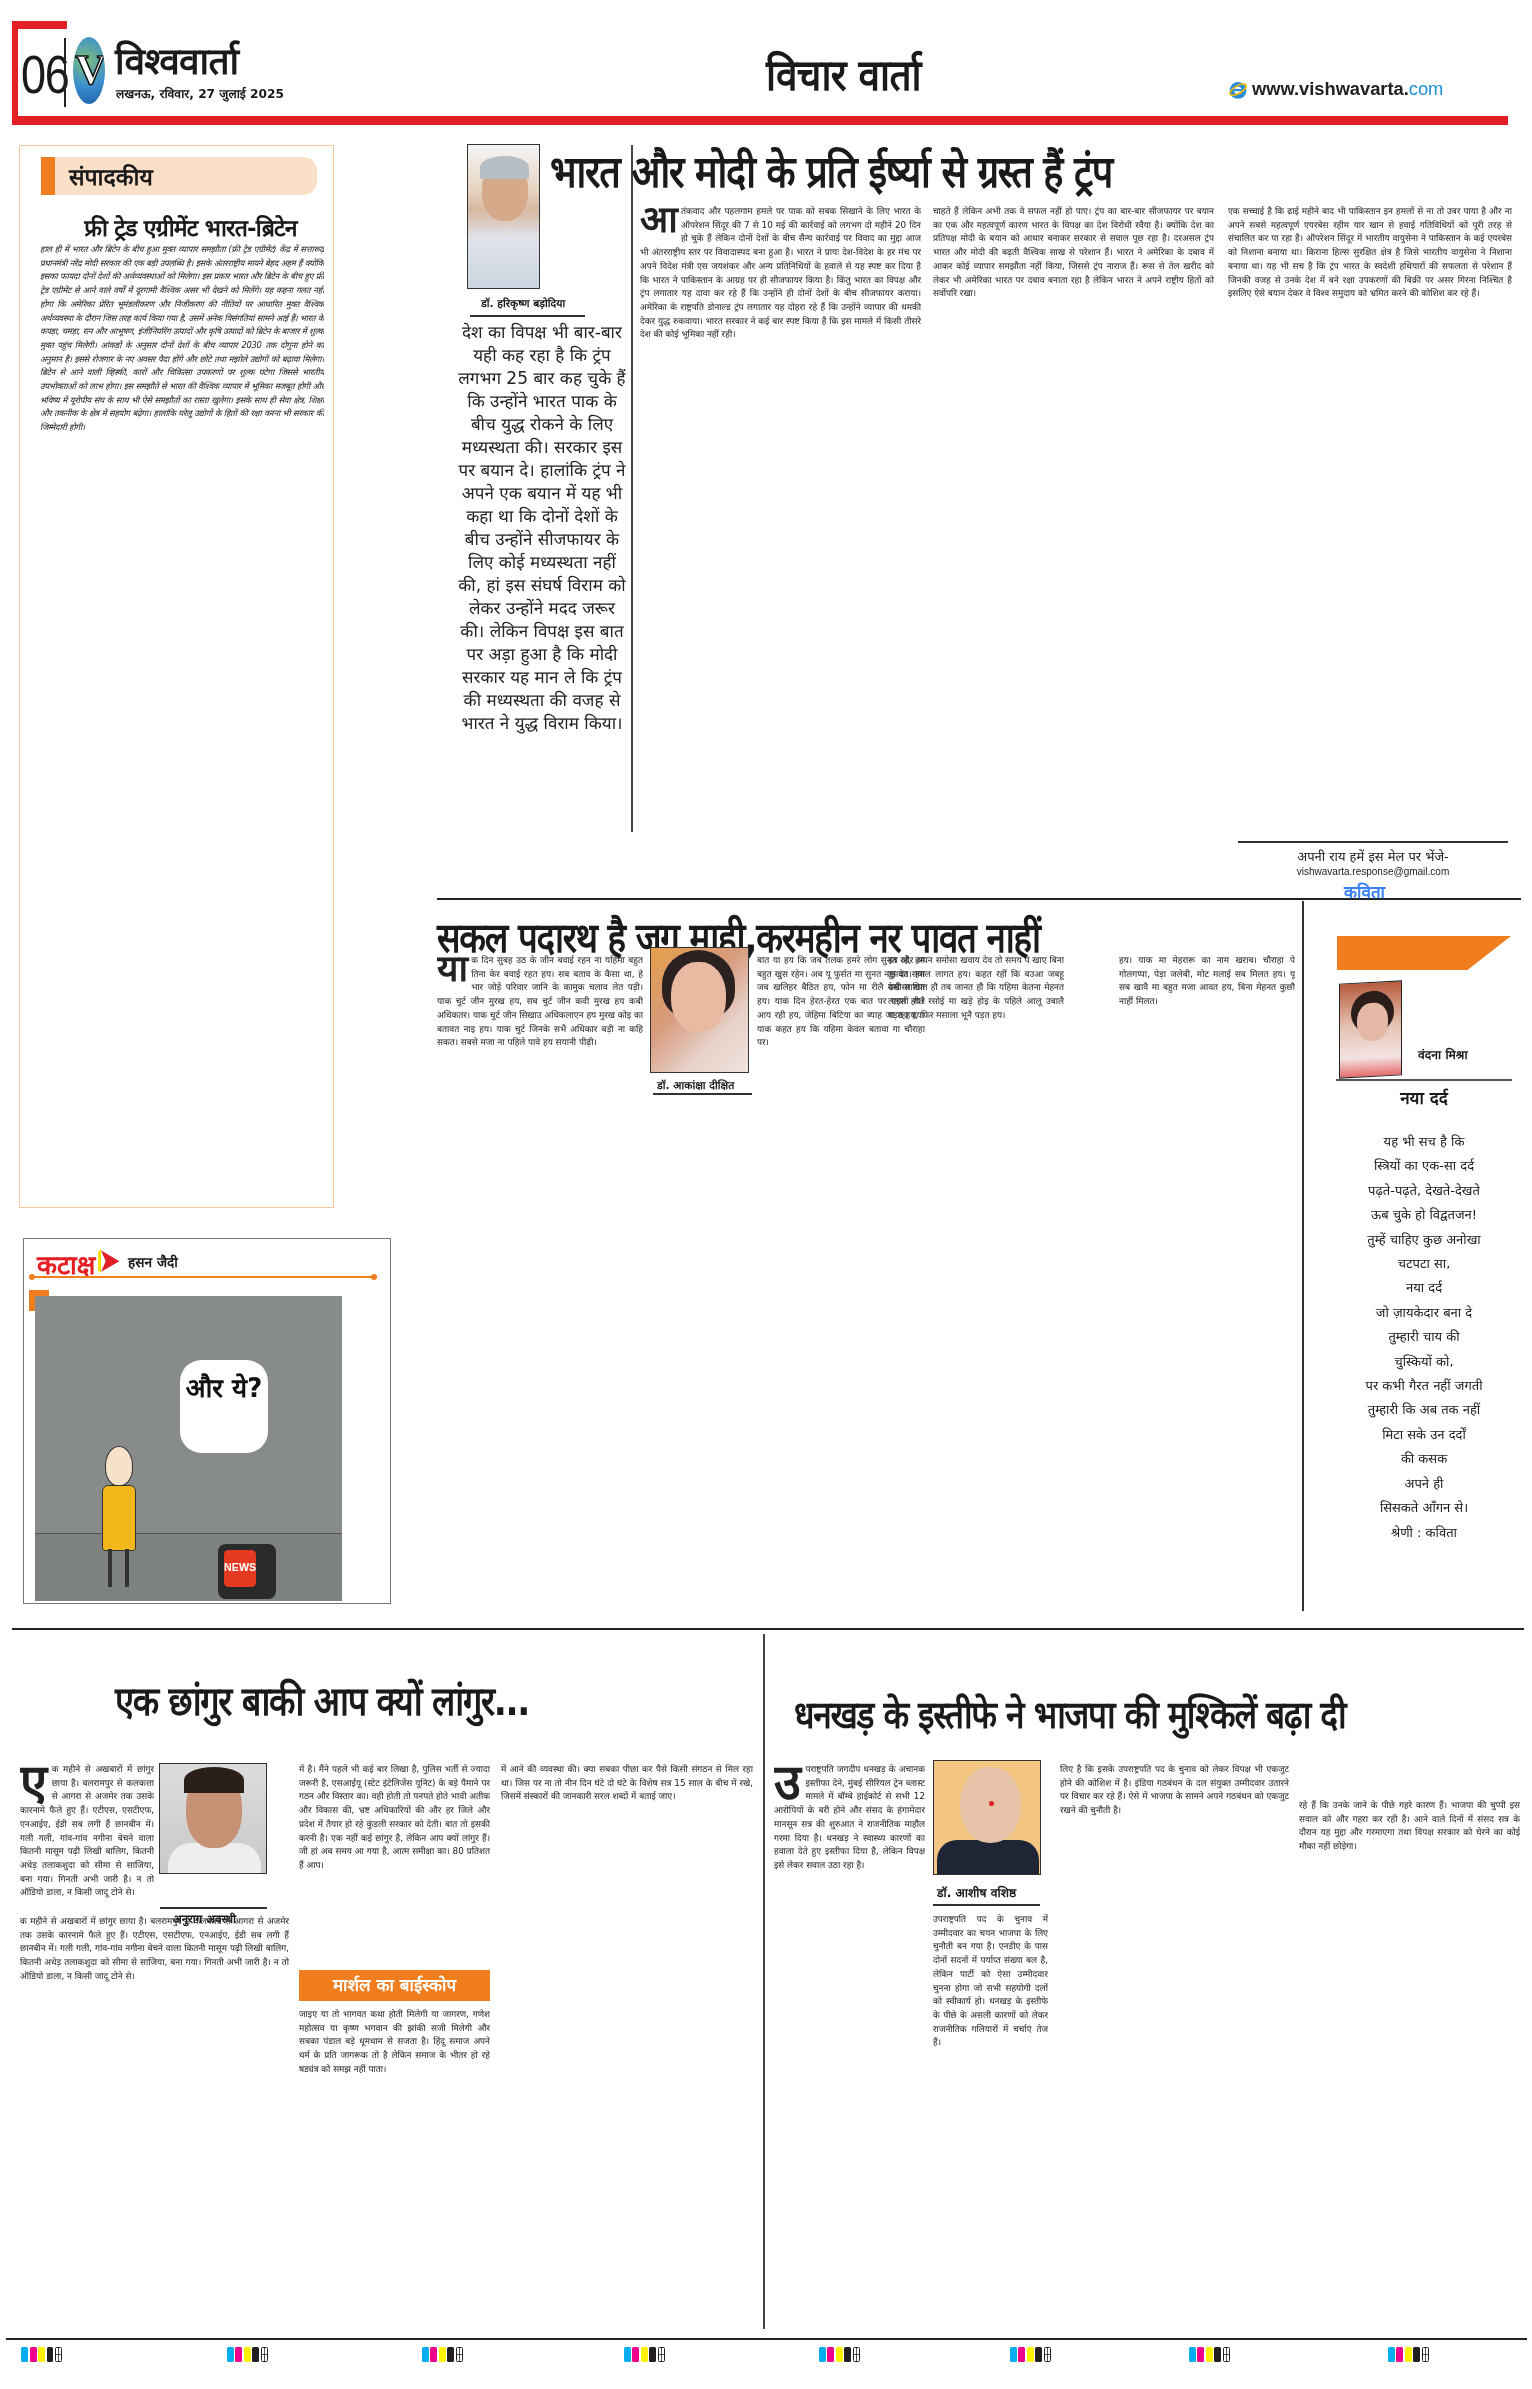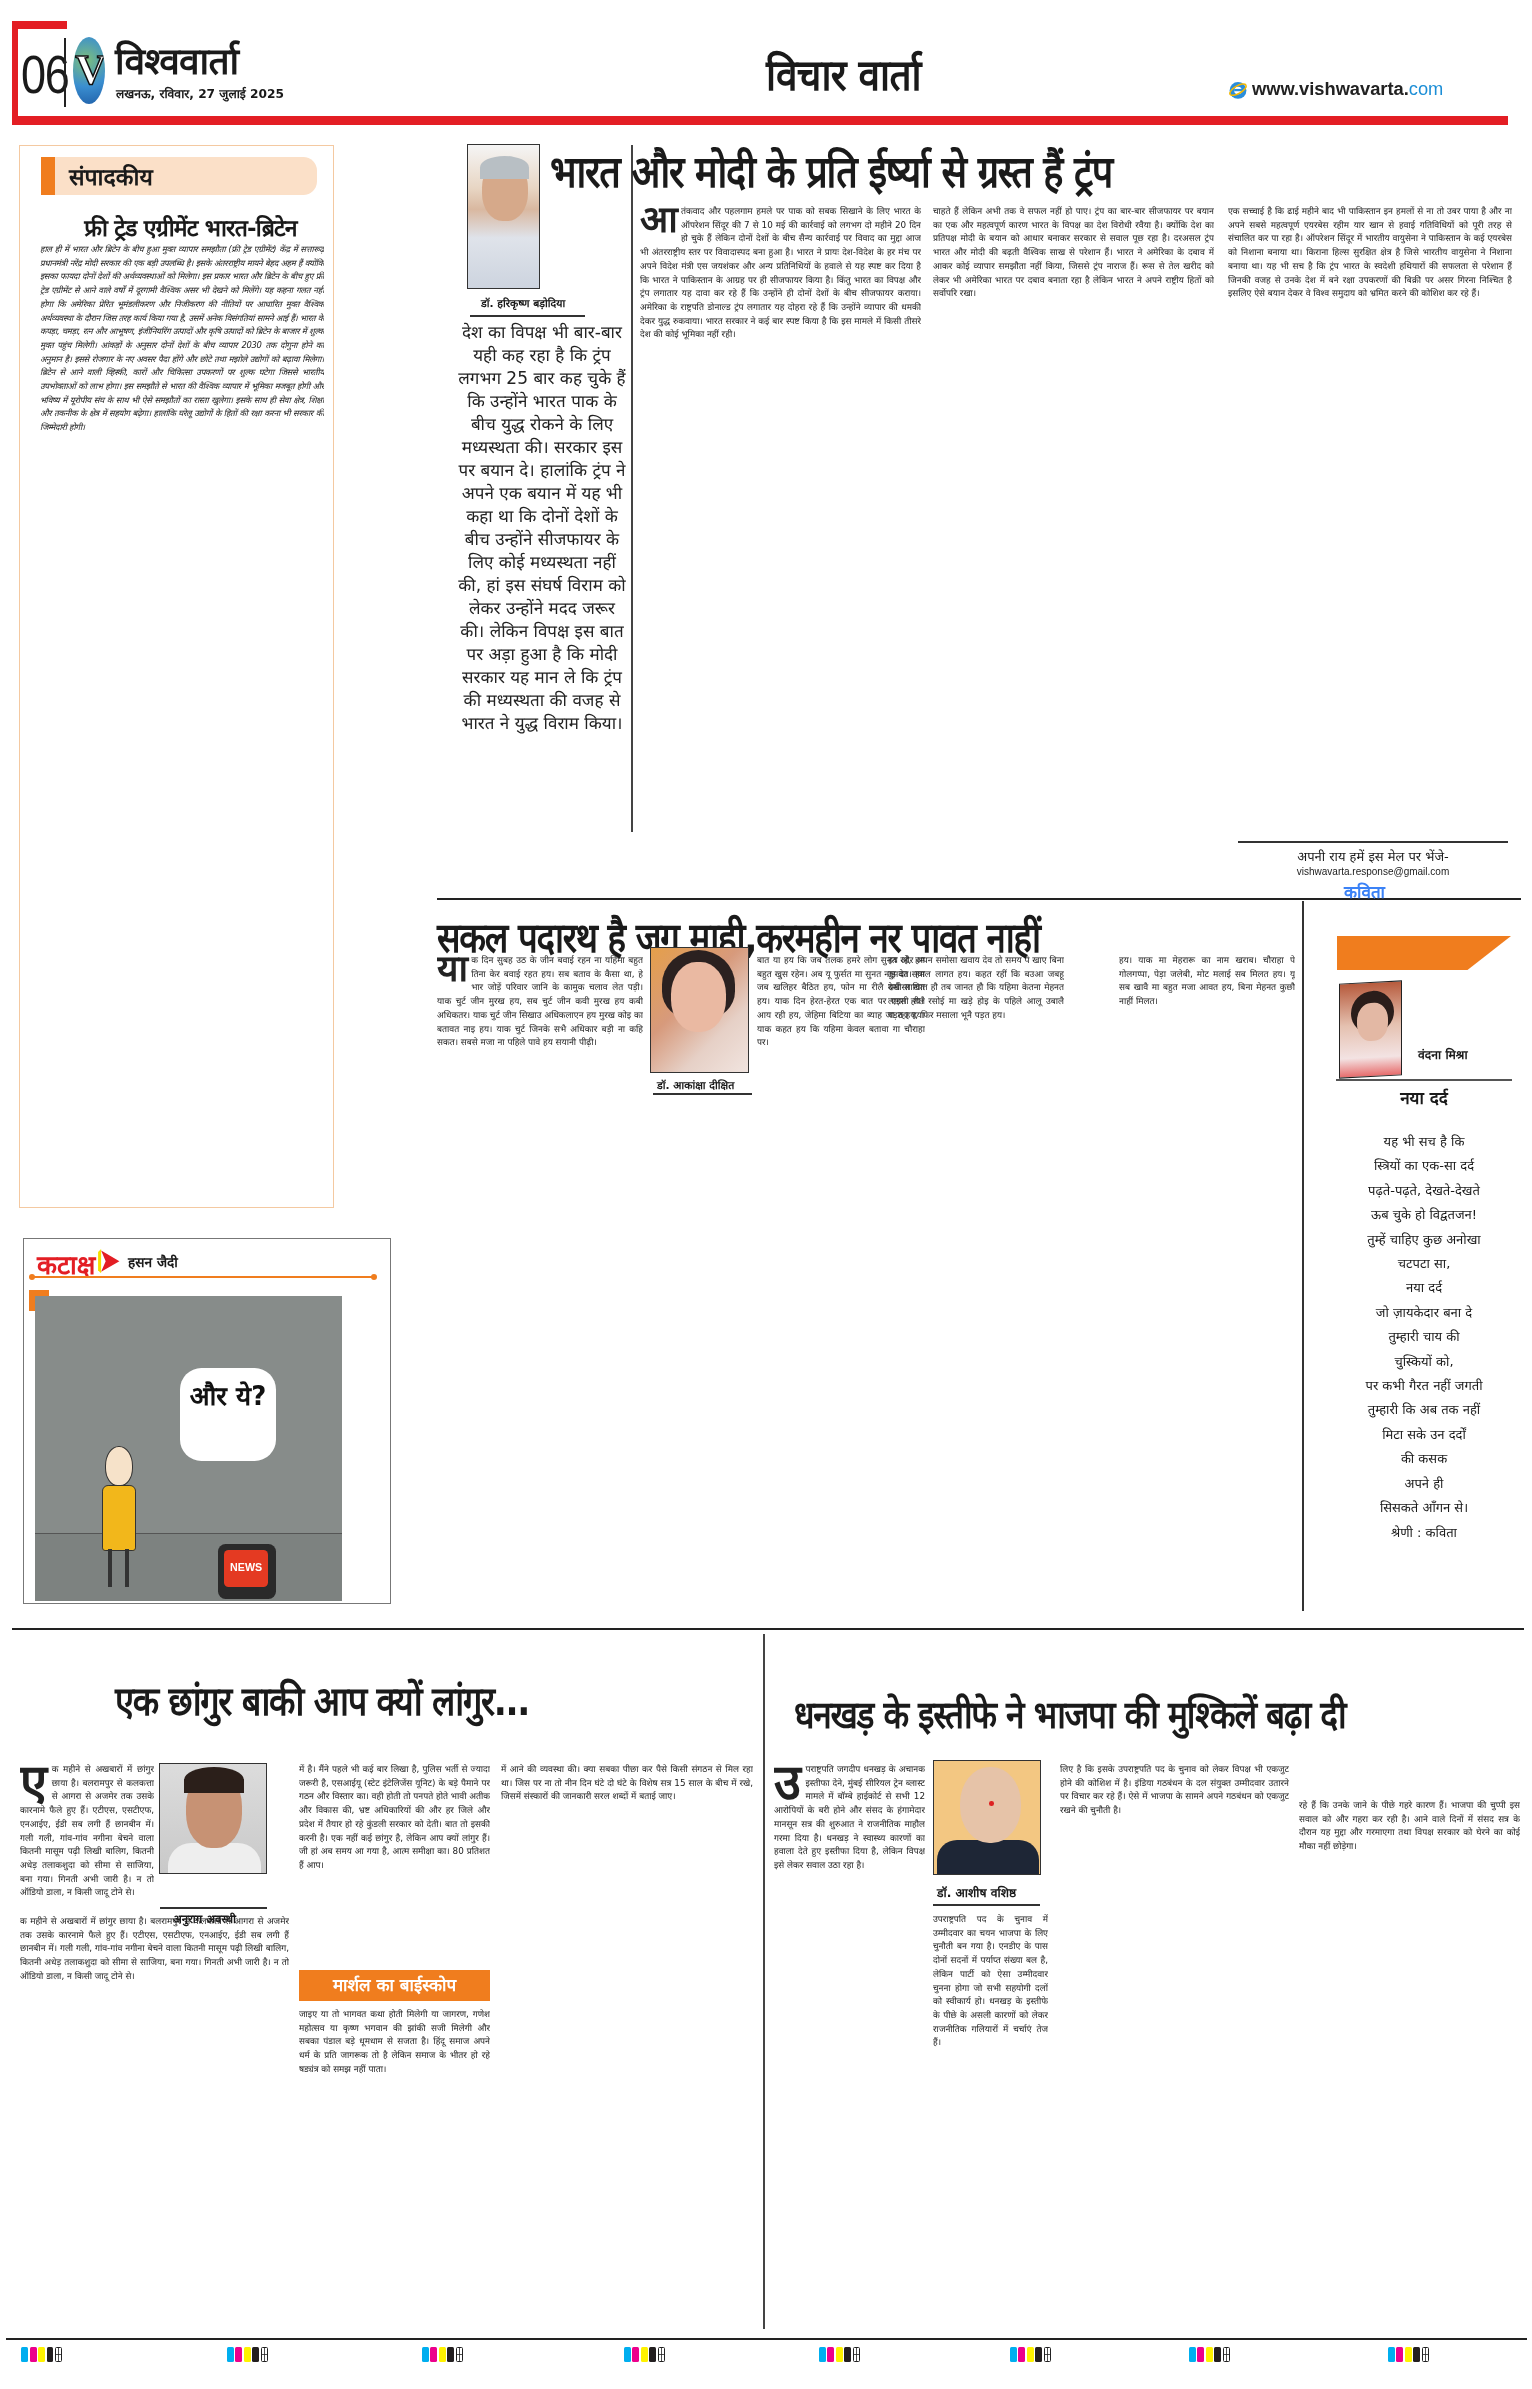--- a/index.html
+++ b/index.html
@@ -31,27 +31,27 @@
   
   .cartoon-box { left: 23px; top: 1238px; width: 368px; height: 366px; border: 1.5px solid #777; }
   .cartoon-label { left: 37px; top: 1246px; font-size: 26px; font-weight: bold; color: #e31e24; }
   .cartoon-arrow { left: 98px; top: 1249px; width: 23px; height: 24.4px; }
   .cartoon-author { left: 128px; top: 1252px; font-size: 13.7px; font-weight: bold; }
   .cartoon-rule { left: 32px; top: 1276px; width: 342px; height: 1.5px; background: #f07d1e; }
   .cartoon-rule::before, .cartoon-rule::after { content: ""; position: absolute; top: -2.3px; width: 6.1px; height: 6.1px; border-radius: 50%; background: #f07d1e; }
   .cartoon-rule::before { left: -3.1px; } .cartoon-rule::after { right: -3.1px; }
   .cartoon-corner { left: 29px; top: 1290px; width: 20px; height: 21.4px; background: #f07d1e; }
   .cartoon-img { left: 35px; top: 1296px; width: 307px; height: 305px; background: #878c8a; overflow: hidden; }
-  .bubble { position: absolute; left: 145px; top: 72px; width: 96px; height: 93px; background: #fff; border-radius: 21.4px; text-align: center; font-size: 26px; font-weight: bold; line-height: 29px; padding-top: 13.7px; color: #111; }
+  .bubble { position: absolute; left: 145px; top: 64px; width: 88px; height: 93px; background: #fff; border-radius: 21.4px; text-align: center; font-size: 26px; font-weight: bold; line-height: 29px; padding-top: 13.7px; color: #111; }
   .floor { position: absolute; left: 0; top: 237px; width: 100%; height: 69px; background: #7d8280; border-top: 1.5px solid #555; }
   .man-body { position: absolute; left: 67px; top: 189px; width: 34px; height: 66px; background: #f2b71b; border-radius: 6.1px 6.1px 3.1px 3.1px; border: 1.5px solid #333; }
   .man-head { position: absolute; left: 70px; top: 150px; width: 27.5px; height: 40px; background: #f6e2c9; border-radius: 50% 50% 45% 45%; border: 1.5px solid #333; }
   .man-legs { position: absolute; left: 73px; top: 253px; width: 21.4px; height: 38px; border-left: 4.6px solid #333; border-right: 4.6px solid #333; }
   .tv { position: absolute; left: 183px; top: 248px; width: 58px; height: 55px; background: #2a2a2a; border-radius: 7.6px; }
-  .tv-screen { position: absolute; left: 6.1px; top: 6.1px; width: 44px; height: 37px; background: #e43a22; border-radius: 4.6px; color: #fff; font-family: "Liberation Sans", sans-serif; font-weight: bold; font-size: 10.7px; text-align: center; padding-top: 10.7px; }
+  .tv-screen { position: absolute; left: 6.1px; top: 6.1px; width: 32px; height: 37px; background: #e43a22; border-radius: 4.6px; color: #fff; font-family: "Liberation Sans", sans-serif; font-weight: bold; font-size: 10.7px; text-align: center; padding-top: 10.7px; }
 
   
   .photo1 { left: 467px; top: 144px; width: 73px; height: 145px; border: 0.8px solid #333; background: linear-gradient(180deg, #f5f5f5 0%, #e8d6c4 30%, #d9b8a0 45%, #dfe3ea 65%, #cdd4df 100%); overflow: hidden; }
   .photo1 .face { position: absolute; left: 13.7px; top: 15.3px; width: 46px; height: 61px; border-radius: 45%; background: #d6a98a; }
   .photo1 .hair { position: absolute; left: 12.2px; top: 10.7px; width: 49px; height: 23px; border-radius: 50% 50% 0 0; background: #b8bfc4; }
   .byline1 { left: 481px; top: 296px; font-size: 10.7px; font-weight: bold; }
   .byline1-rule { left: 470px; top: 315px; width: 115px; height: 1.5px; background: #333; }
   .pull1 { left: 458px; top: 321px; width: 168px; font-size: 17px; line-height: 23px; text-align: center; color: #222; }
   .col-rule { width: 1.5px; background: #444; }
   .headline1 { left: 550px; top: 145px; width: 977px; font-size: 44px; font-weight: bold; letter-spacing: -1.5px; white-space: nowrap; transform: scaleX(0.86); transform-origin: left; line-height: 53px; }

